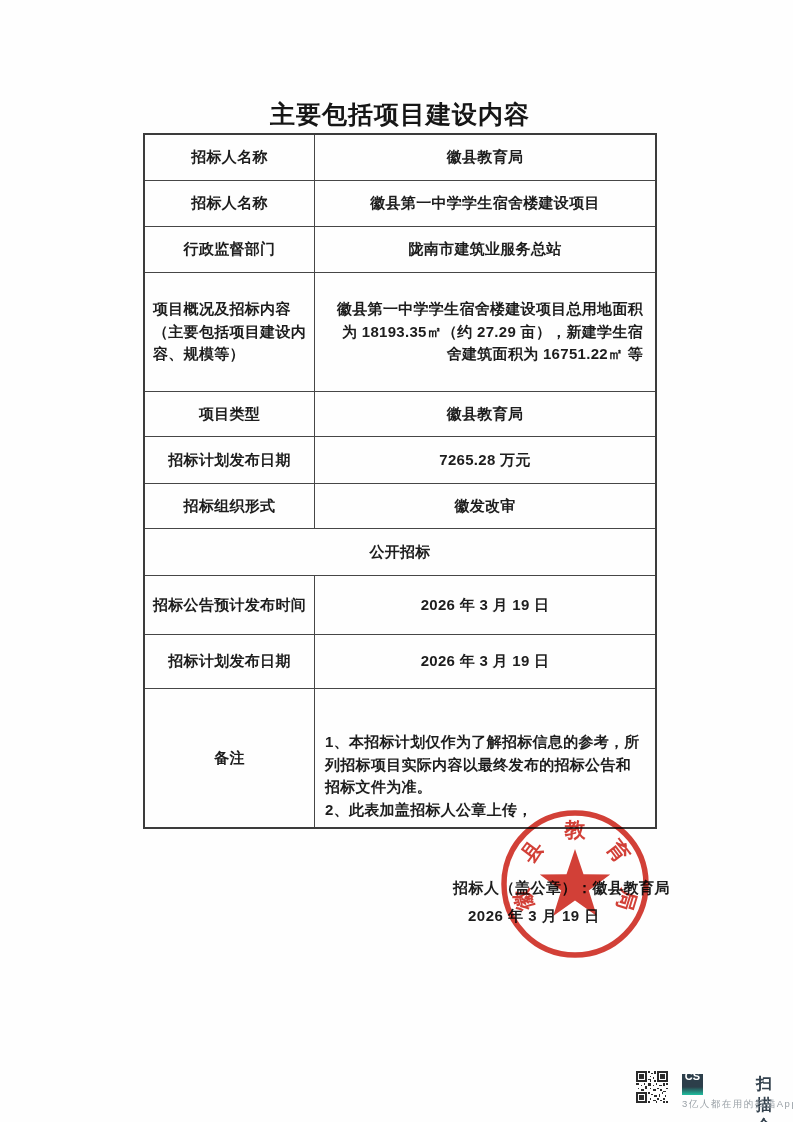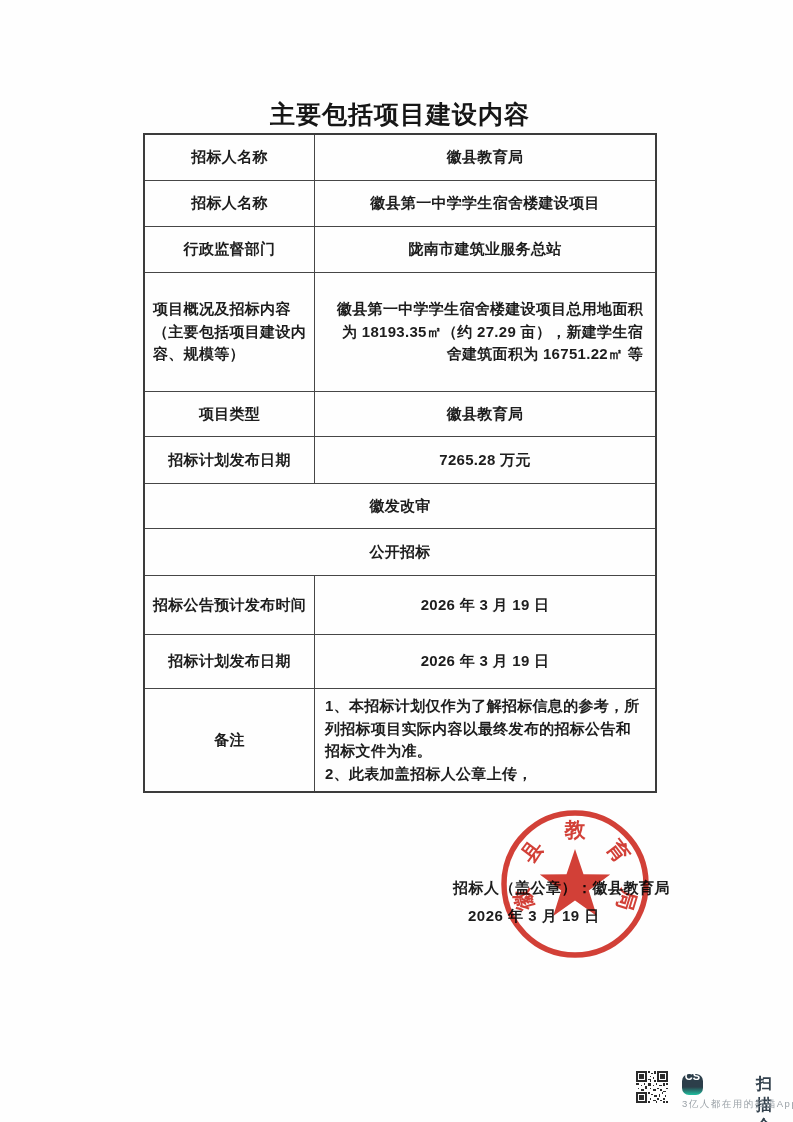--- a/index.html
+++ b/index.html
@@ -34,37 +34,37 @@
     white-space:pre-line;
     padding:4px 8px;
     color:#1d1d1d;
   }
   .cell.label{
     width:170px;min-width:170px;
     border-right:1.5px solid #464646;
     text-align:left;
   }
   .cell.value{flex:1;text-align:right;padding:4px 12px;}
-  .cell.value.left{justify-content:flex-start;text-align:left;padding:6px 10px;}
+  .cell.value.left{justify-content:flex-start;text-align:left;padding:6px 10px;margin-top:36px;}
   .sig-line1{position:absolute;left:453px;top:879px;font-size:15px;font-weight:600;letter-spacing:.5px;}
   .sig-line2{position:absolute;left:468px;top:907px;font-size:15px;font-weight:600;letter-spacing:.5px;}
   .stamp{
     position:absolute;left:493px;top:802px;width:164px;height:164px;
     mix-blend-mode:multiply;opacity:.92;
     pointer-events:none;
   }
   .stamp text{
     font-family:"Liberation Serif", serif;
     font-size:21px;font-weight:700;
   }
   .watermark{position:absolute;left:636px;top:1069px;width:140px;height:44px;}
   .qr{position:absolute;left:0;top:1px;width:32px;height:34px;}
   .cs-logo{
     position:absolute;left:46px;top:5px;width:21px;height:21px;
-    border-radius:7px;
+    border-radius:0;
     background:linear-gradient(180deg,#2c3e4a 0%,#2c3e4a 62%,#1fc0a0 100%);
     color:#ffffff;font-size:11px;font-weight:700;
     display:flex;align-items:center;justify-content:center;
     padding-bottom:18px;box-sizing:border-box;
   }
   .cs-name{
     position:absolute;left:73px;top:5px;
     font-size:16px;font-weight:700;color:#33414d;letter-spacing:1px;margin-left:47px;
   }
   .cs-tagline{
@@ -98,20 +98,21 @@
     </div>
     <div class="trow" style="min-height:44px">
       <div class="cell label">项目类型</div>
       <div class="cell value">徽县教育局</div>
     </div>
     <div class="trow" style="min-height:46px">
       <div class="cell label">招标计划发布日期</div>
       <div class="cell value">7265.28 万元</div>
     </div>
     <div class="trow" style="min-height:44px">
+      <div class="cell label">招标组织形式</div>
       <div class="cell value">徽发改审</div>
     </div>
     <div class="trow" style="min-height:46px">
       <div class="cell value">公开招标</div>
     </div>
     <div class="trow" style="min-height:58px">
       <div class="cell label">招标公告预计发布时间</div>
       <div class="cell value">2026 年 3 月 19 日</div>
     </div>
     <div class="trow" style="min-height:53px">

